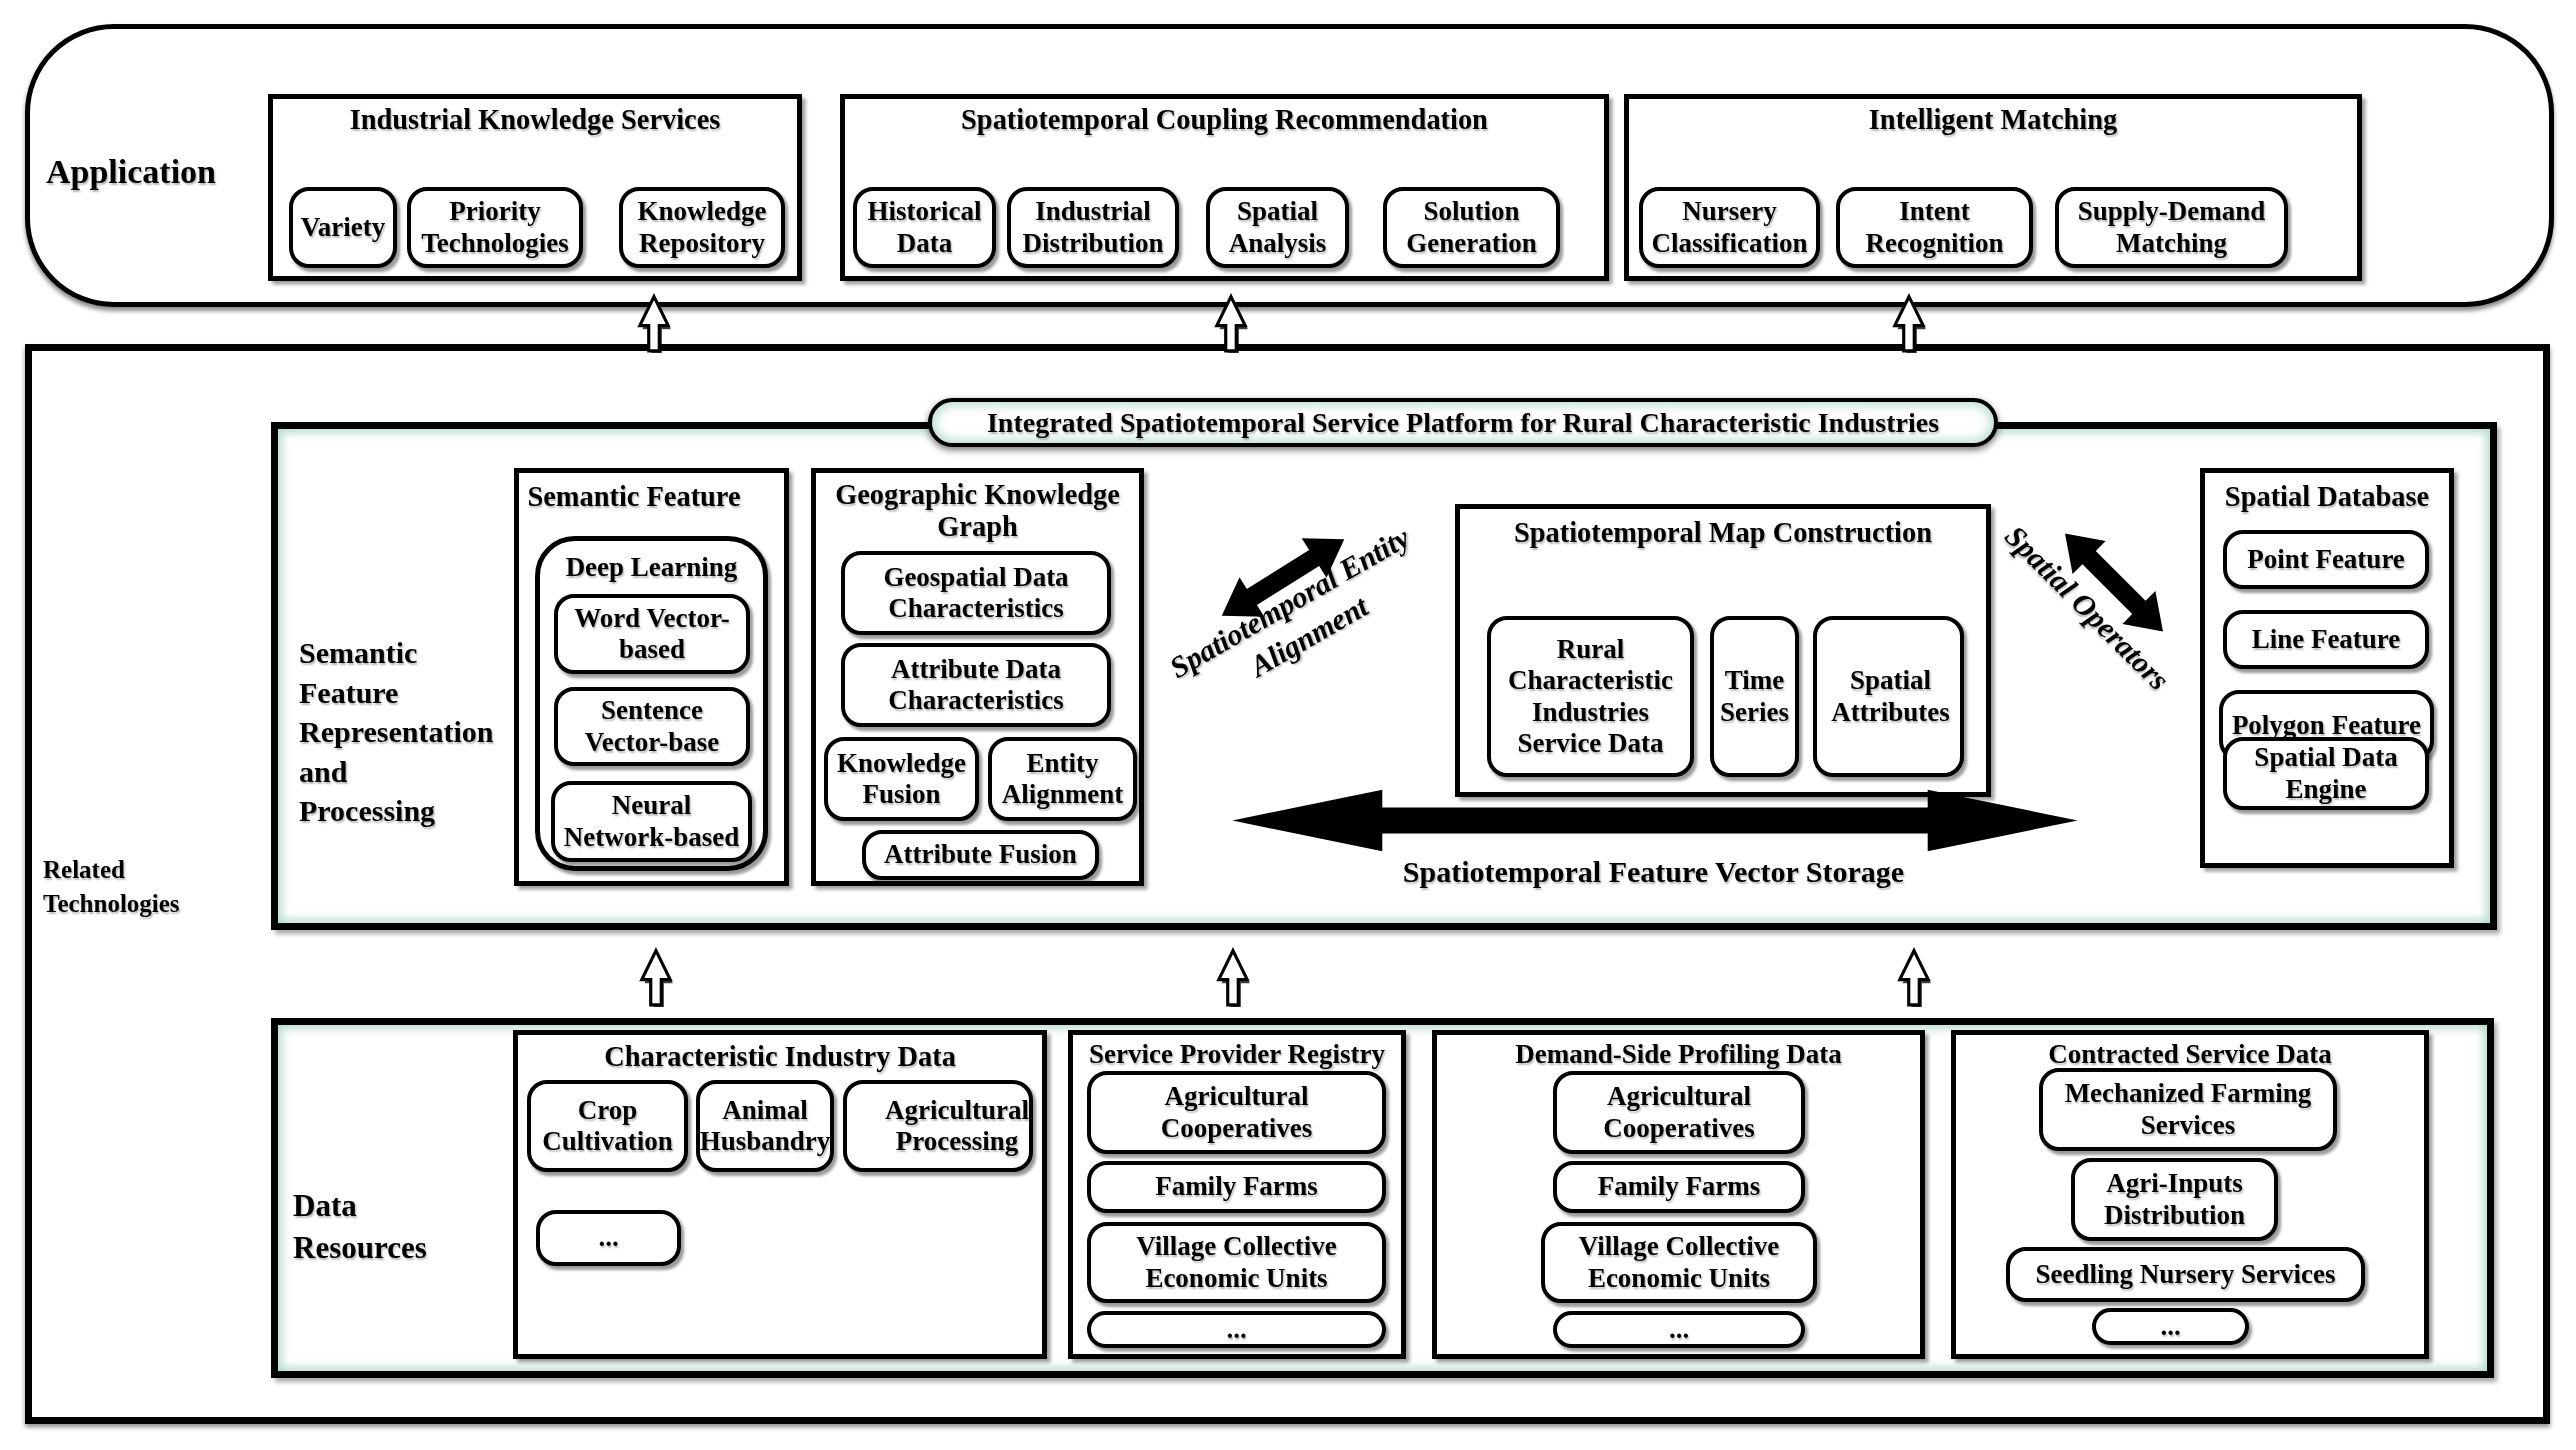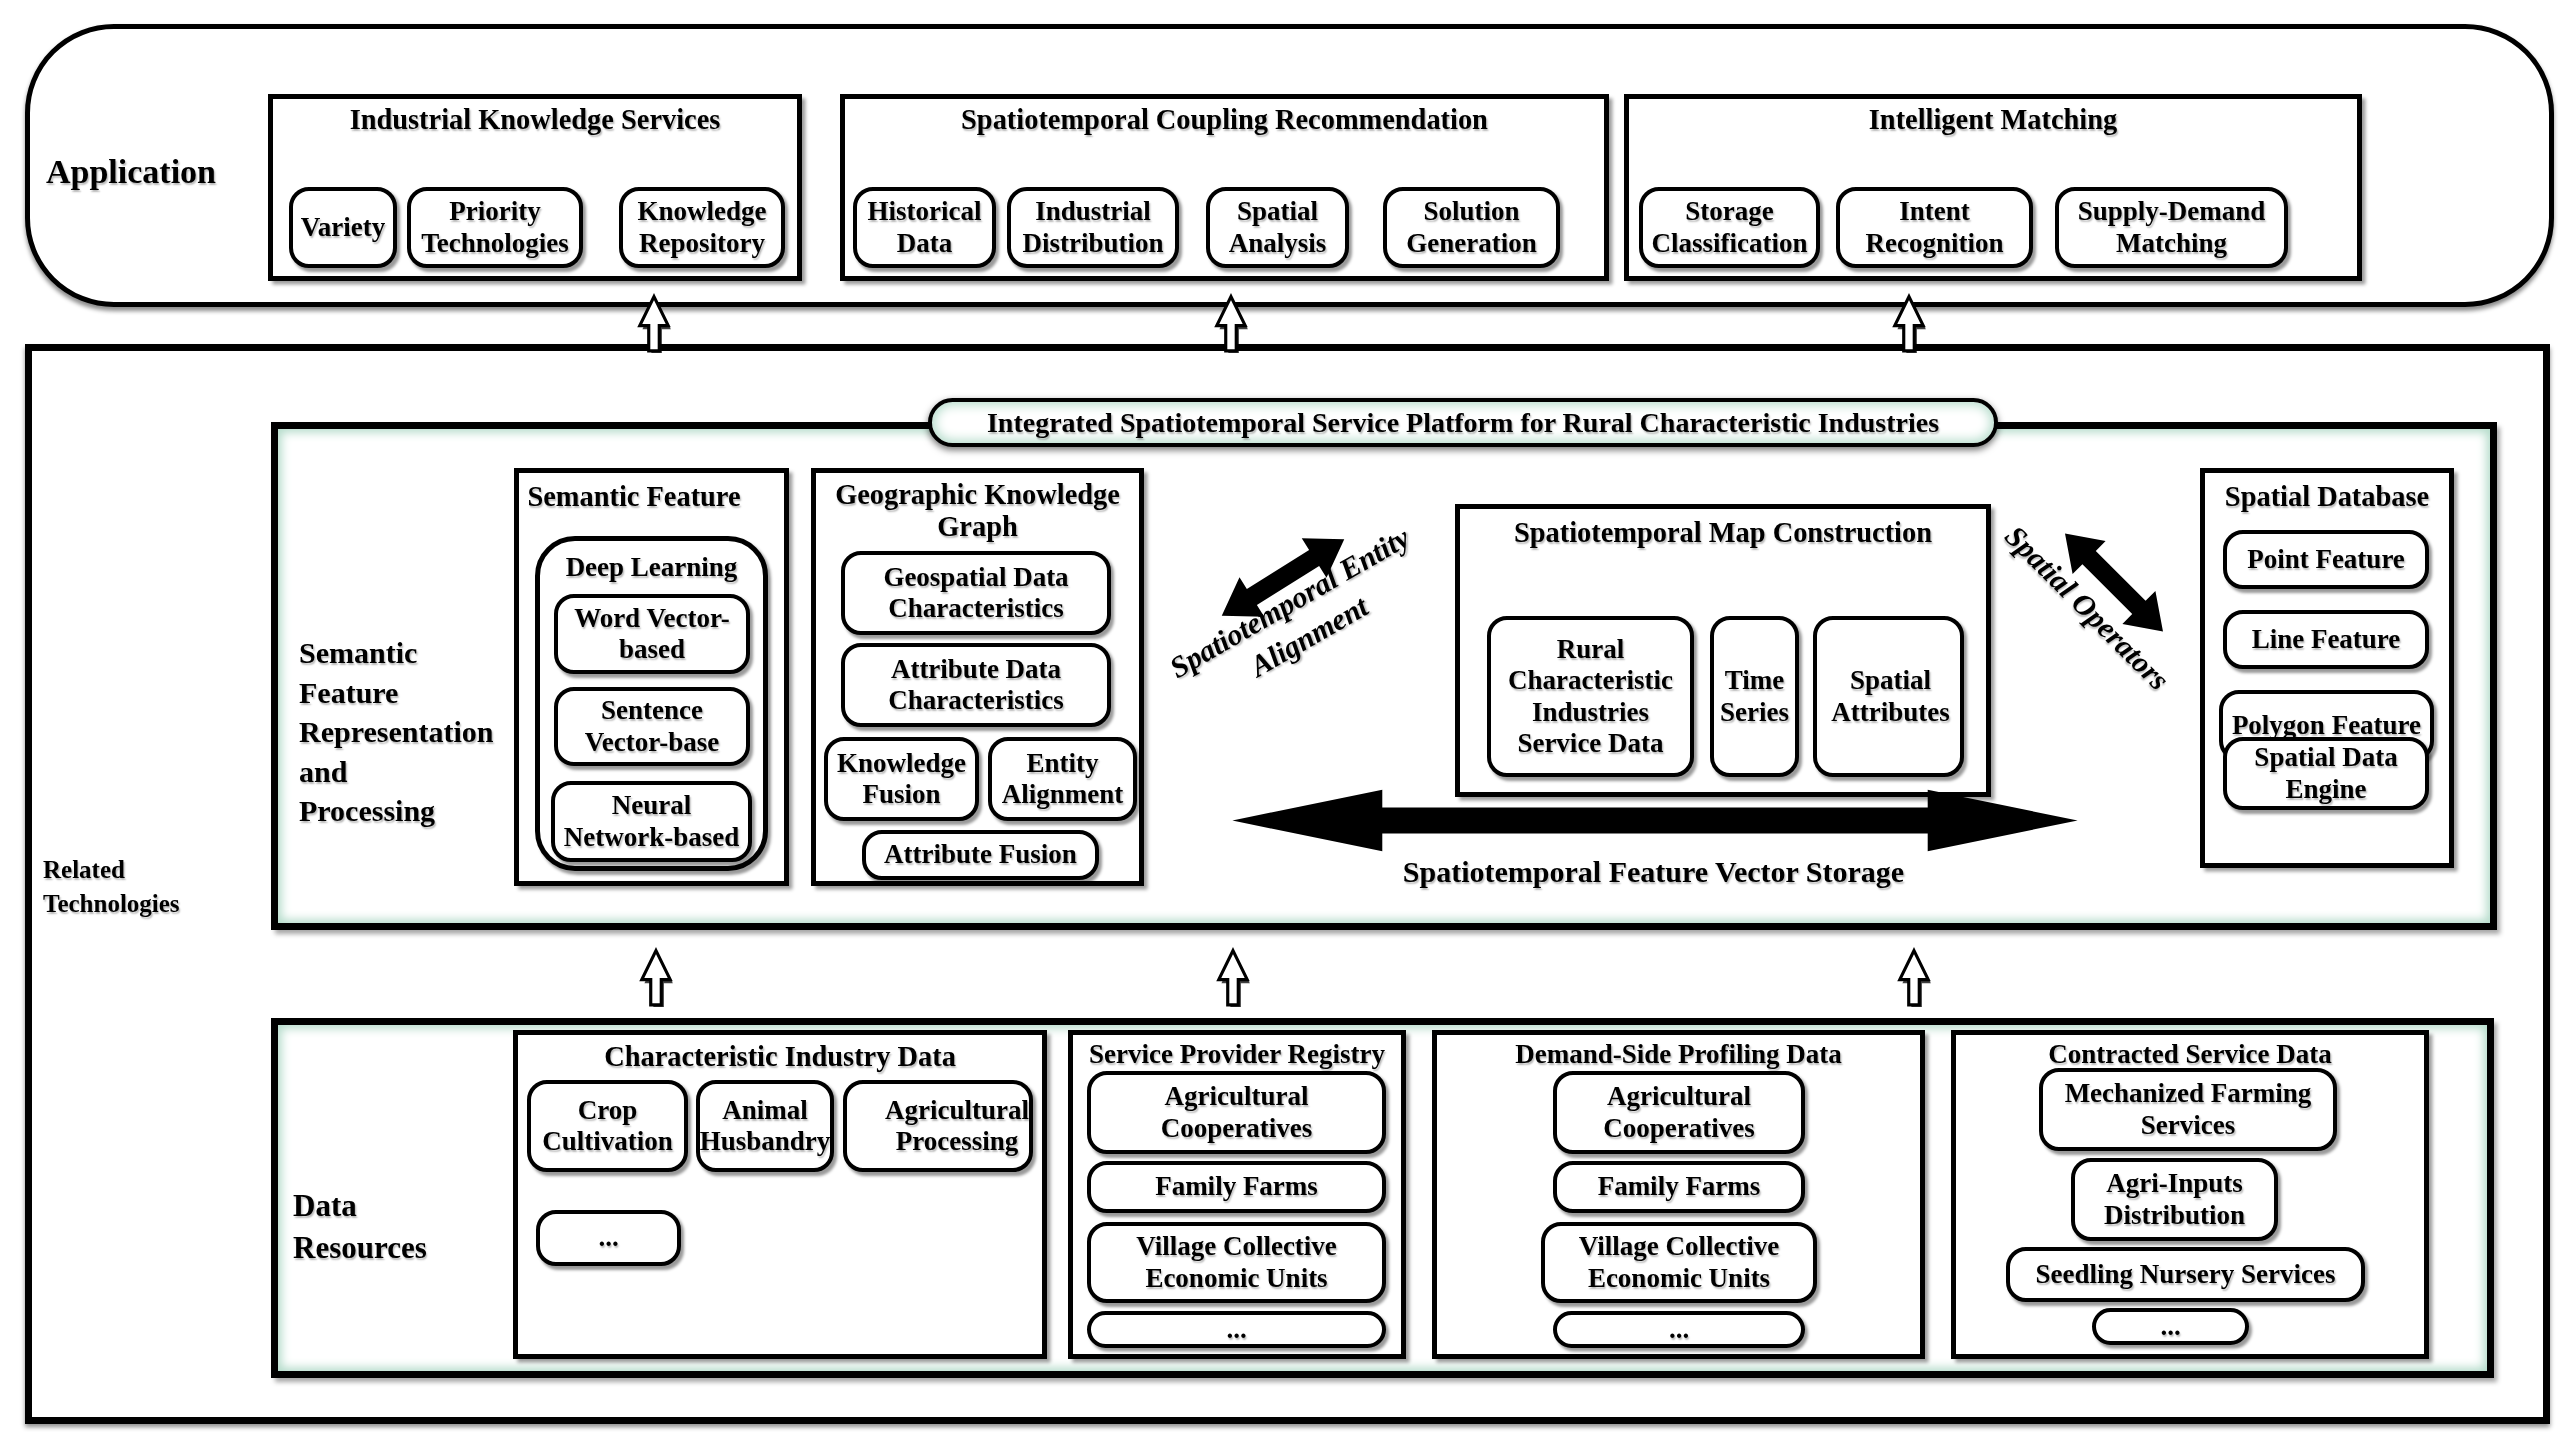--- a/index.html
+++ b/index.html
@@ -45,21 +45,21 @@
 
   <div class="abs secbox" style="left:840px; top:94px; width:769px; height:187px;"></div>
   <div class="abs boxtitle" style="left:840px; top:104px; width:769px;">Spatiotemporal Coupling Recommendation</div>
   <div class="abs chip" style="left:853px; top:187px; width:143px; height:81px;">Historical Data</div>
   <div class="abs chip" style="left:1007px; top:187px; width:172px; height:81px;">Industrial Distribution</div>
   <div class="abs chip" style="left:1206px; top:187px; width:143px; height:81px;">Spatial Analysis</div>
   <div class="abs chip" style="left:1383px; top:187px; width:177px; height:81px;">Solution Generation</div>
 
   <div class="abs secbox" style="left:1624px; top:94px; width:738px; height:187px;"></div>
   <div class="abs boxtitle" style="left:1624px; top:104px; width:738px;">Intelligent Matching</div>
-  <div class="abs chip" style="left:1639px; top:187px; width:181px; height:81px;">Storage Classification</div>
+  <div class="abs chip" style="left:1639px; top:187px; width:181px; height:81px;">Nursery Classification</div>
   <div class="abs chip" style="left:1836px; top:187px; width:197px; height:81px;">Intent Recognition</div>
   <div class="abs chip" style="left:2055px; top:187px; width:233px; height:81px;">Supply-Demand Matching</div>
 
   <div class="abs arrowbox" style="left:637px; top:295px; width:34px; height:59px;">
     <svg viewBox="0 0 64 112">
         <polygon points="37,10 64,65 47,65 47,110 27,110 27,65 10,65" fill="#000" opacity="0.75"></polygon>
         <polygon points="32,3 59,58 42,58 42,106 22,106 22,58 5,58" fill="#fff" stroke="#000" stroke-width="6"></polygon>
       </svg>
   </div>
   <div class="abs arrowbox" style="left:1214px; top:295px; width:34px; height:59px;">

